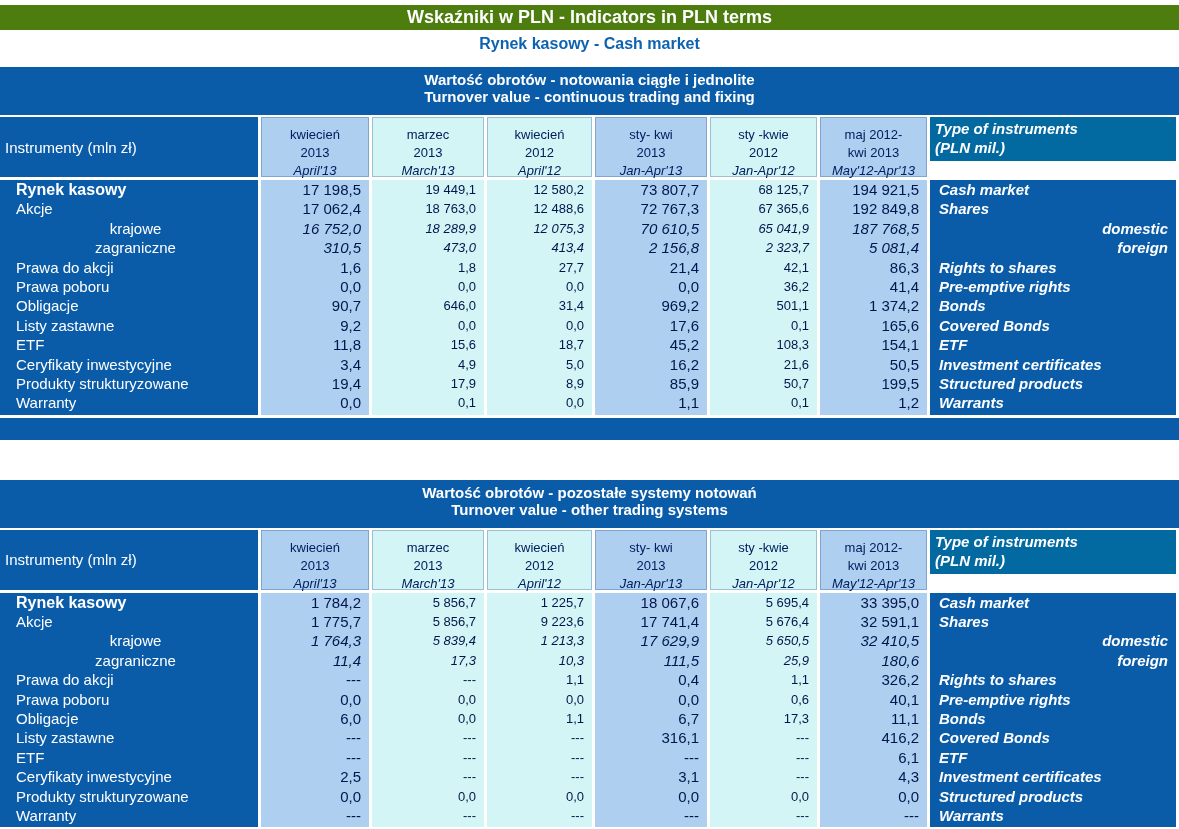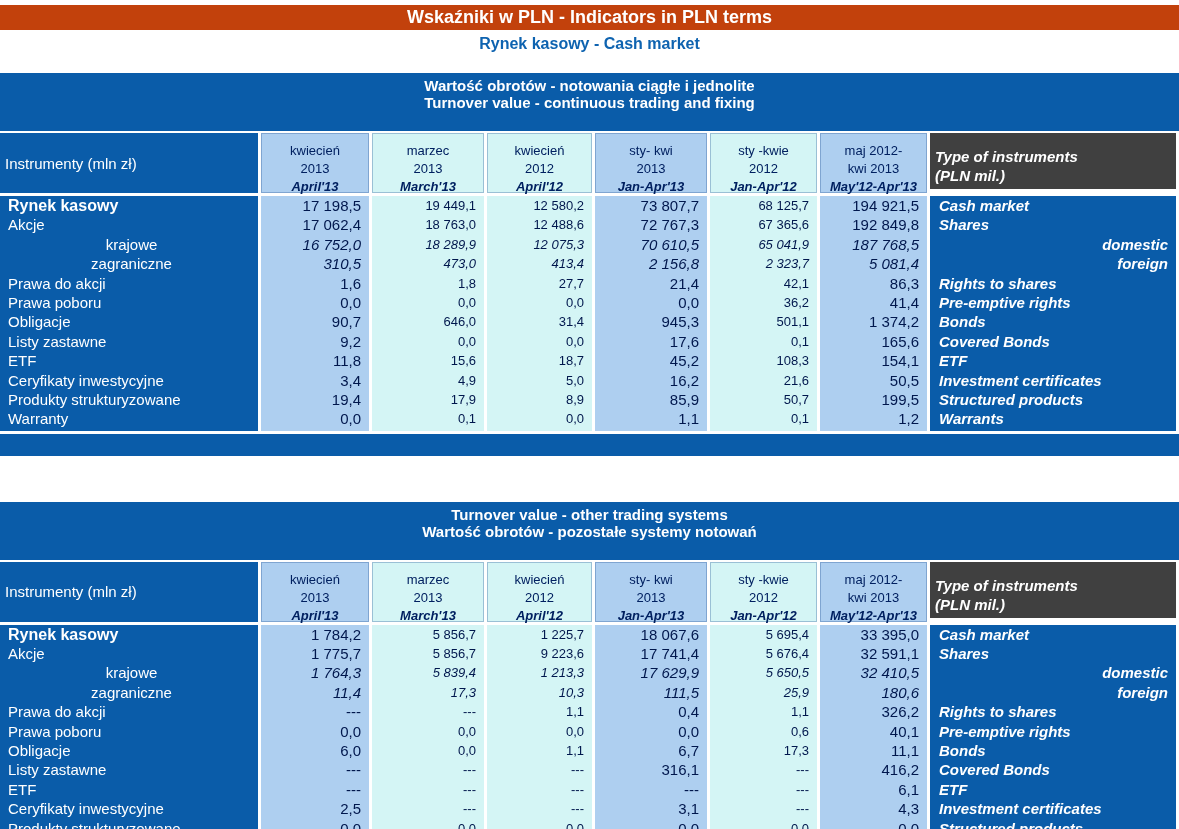--- a/index.html
+++ b/index.html
@@ -4,60 +4,60 @@
 <style>
   * { margin:0; padding:0; box-sizing:border-box; }
   html,body { background:#ffffff; }
   body {
     width:1179px; height:829px; overflow:hidden;
     font-family:"Liberation Sans", sans-serif;
     color:#002060;
   }
   .title-bar {
     margin-top:5px; height:25px; line-height:25px;
-    background:#c2410c; color:#ffffff;
+    background:#4d7c0f; color:#ffffff;
     font-weight:bold; font-size:18px; text-align:center;
   }
   .subtitle {
     height:27px; line-height:27px; text-align:center;
     color:#0E63B0; font-weight:bold; font-size:16px;
   }
   .banner {
-    margin-top:16px; padding:4px 0 20px 0;
+    margin-top:10px; padding:4px 0 10px 0;
     background:#0A5CA9; color:#ffffff;
     text-align:center; font-weight:bold; font-size:15px; line-height:17px;
   }
   .grid {
     display:grid;
     grid-template-columns:258px 108px 112px 105px 112px 107px 107px 246px;
     column-gap:3px;
   }
   .header-grid { margin-top:2px; margin-bottom:3px; }
   .hlabel {
     background:#0A5CA9; color:#ffffff; font-size:15px;
     display:flex; align-items:center; padding-left:5px; height:60px;
   }
   .hcell {
     height:60px; padding-top:8px; text-align:center;
     font-size:13px; line-height:18px; color:#002060;
     border:1px solid rgba(20,70,140,0.30);
   }
-  .hcell .it { font-style:italic;font-weight:bold; }
+  .hcell .it { font-style:italic; }
   .htype {
-    background:#404040; color:#ffffff; height:56px;
+    background:#0369a1; color:#ffffff; height:44px;
     display:flex; flex-direction:column; justify-content:flex-end;
     padding:0 0 4px 5px; font-style:italic; font-weight:bold;
     font-size:15px; line-height:19px;
   }
   .tone-blue { background:#AECFF0; }
   .tone-cyan { background:#D4F5F5; }
   .band { padding-bottom:2px; }
   .label-band, .en-band { background:#0A5CA9; color:#ffffff; }
   .lcell, .vcell, .ecell { height:19.4px; line-height:19.4px; white-space:nowrap; }
-  .lcell { padding-left:8px; font-size:15px; }
+  .lcell { padding-left:16px; font-size:15px; }
   .lcell.bold { font-weight:bold; font-size:16px; }
   .lcell.sub { text-align:center; padding-right:3px; }
   .vcell { text-align:right; padding-right:8px; color:#00174d; }
   .tone-blue .vcell { font-size:15px; }
   .tone-cyan .vcell { font-size:13px; }
   .vcell.bold { font-weight:normal; }
   .vcell.sub { font-style:italic; }
   .ecell { padding-left:9px; font-style:italic; font-weight:bold; font-size:15px; }
   .ecell.sub { text-align:right; padding-right:8px; }
   .band > :last-child { }
@@ -169,21 +169,21 @@
         <div class="vcell normal">8,9</div>
         <div class="vcell normal">0,0</div>
       </div>
       <div class="band tone-blue">
         <div class="vcell bold">73 807,7</div>
         <div class="vcell normal">72 767,3</div>
         <div class="vcell sub">70 610,5</div>
         <div class="vcell sub">2 156,8</div>
         <div class="vcell normal">21,4</div>
         <div class="vcell normal">0,0</div>
-        <div class="vcell normal">945,3</div>
+        <div class="vcell normal">969,2</div>
         <div class="vcell normal">17,6</div>
         <div class="vcell normal">45,2</div>
         <div class="vcell normal">16,2</div>
         <div class="vcell normal">85,9</div>
         <div class="vcell normal">1,1</div>
       </div>
       <div class="band tone-cyan">
         <div class="vcell bold">68 125,7</div>
         <div class="vcell normal">67 365,6</div>
         <div class="vcell sub">65 041,9</div>
@@ -226,22 +226,22 @@
         <div class="ecell normal">Warrants</div>
       </div>
     </div>
   <div class="bottom-bar"></div>
 </section>
 
 <div class="table-gap"></div>
 
 <section>
   <div class="banner">
+    <div>Wartość obrotów - pozostałe systemy notowań</div>
     <div>Turnover value - other trading systems</div>
-    <div>Wartość obrotów - pozostałe systemy notowań</div>
   </div>
   <div class="grid header-grid">
     <div class="hlabel">Instrumenty (mln zł)</div>
     <div class="hcell tone-blue">
         <div class="">kwiecień</div>
         <div class="">2013</div>
         <div class="it">April'13</div>
       </div>
       <div class="hcell tone-cyan">
         <div class="">marzec</div>

